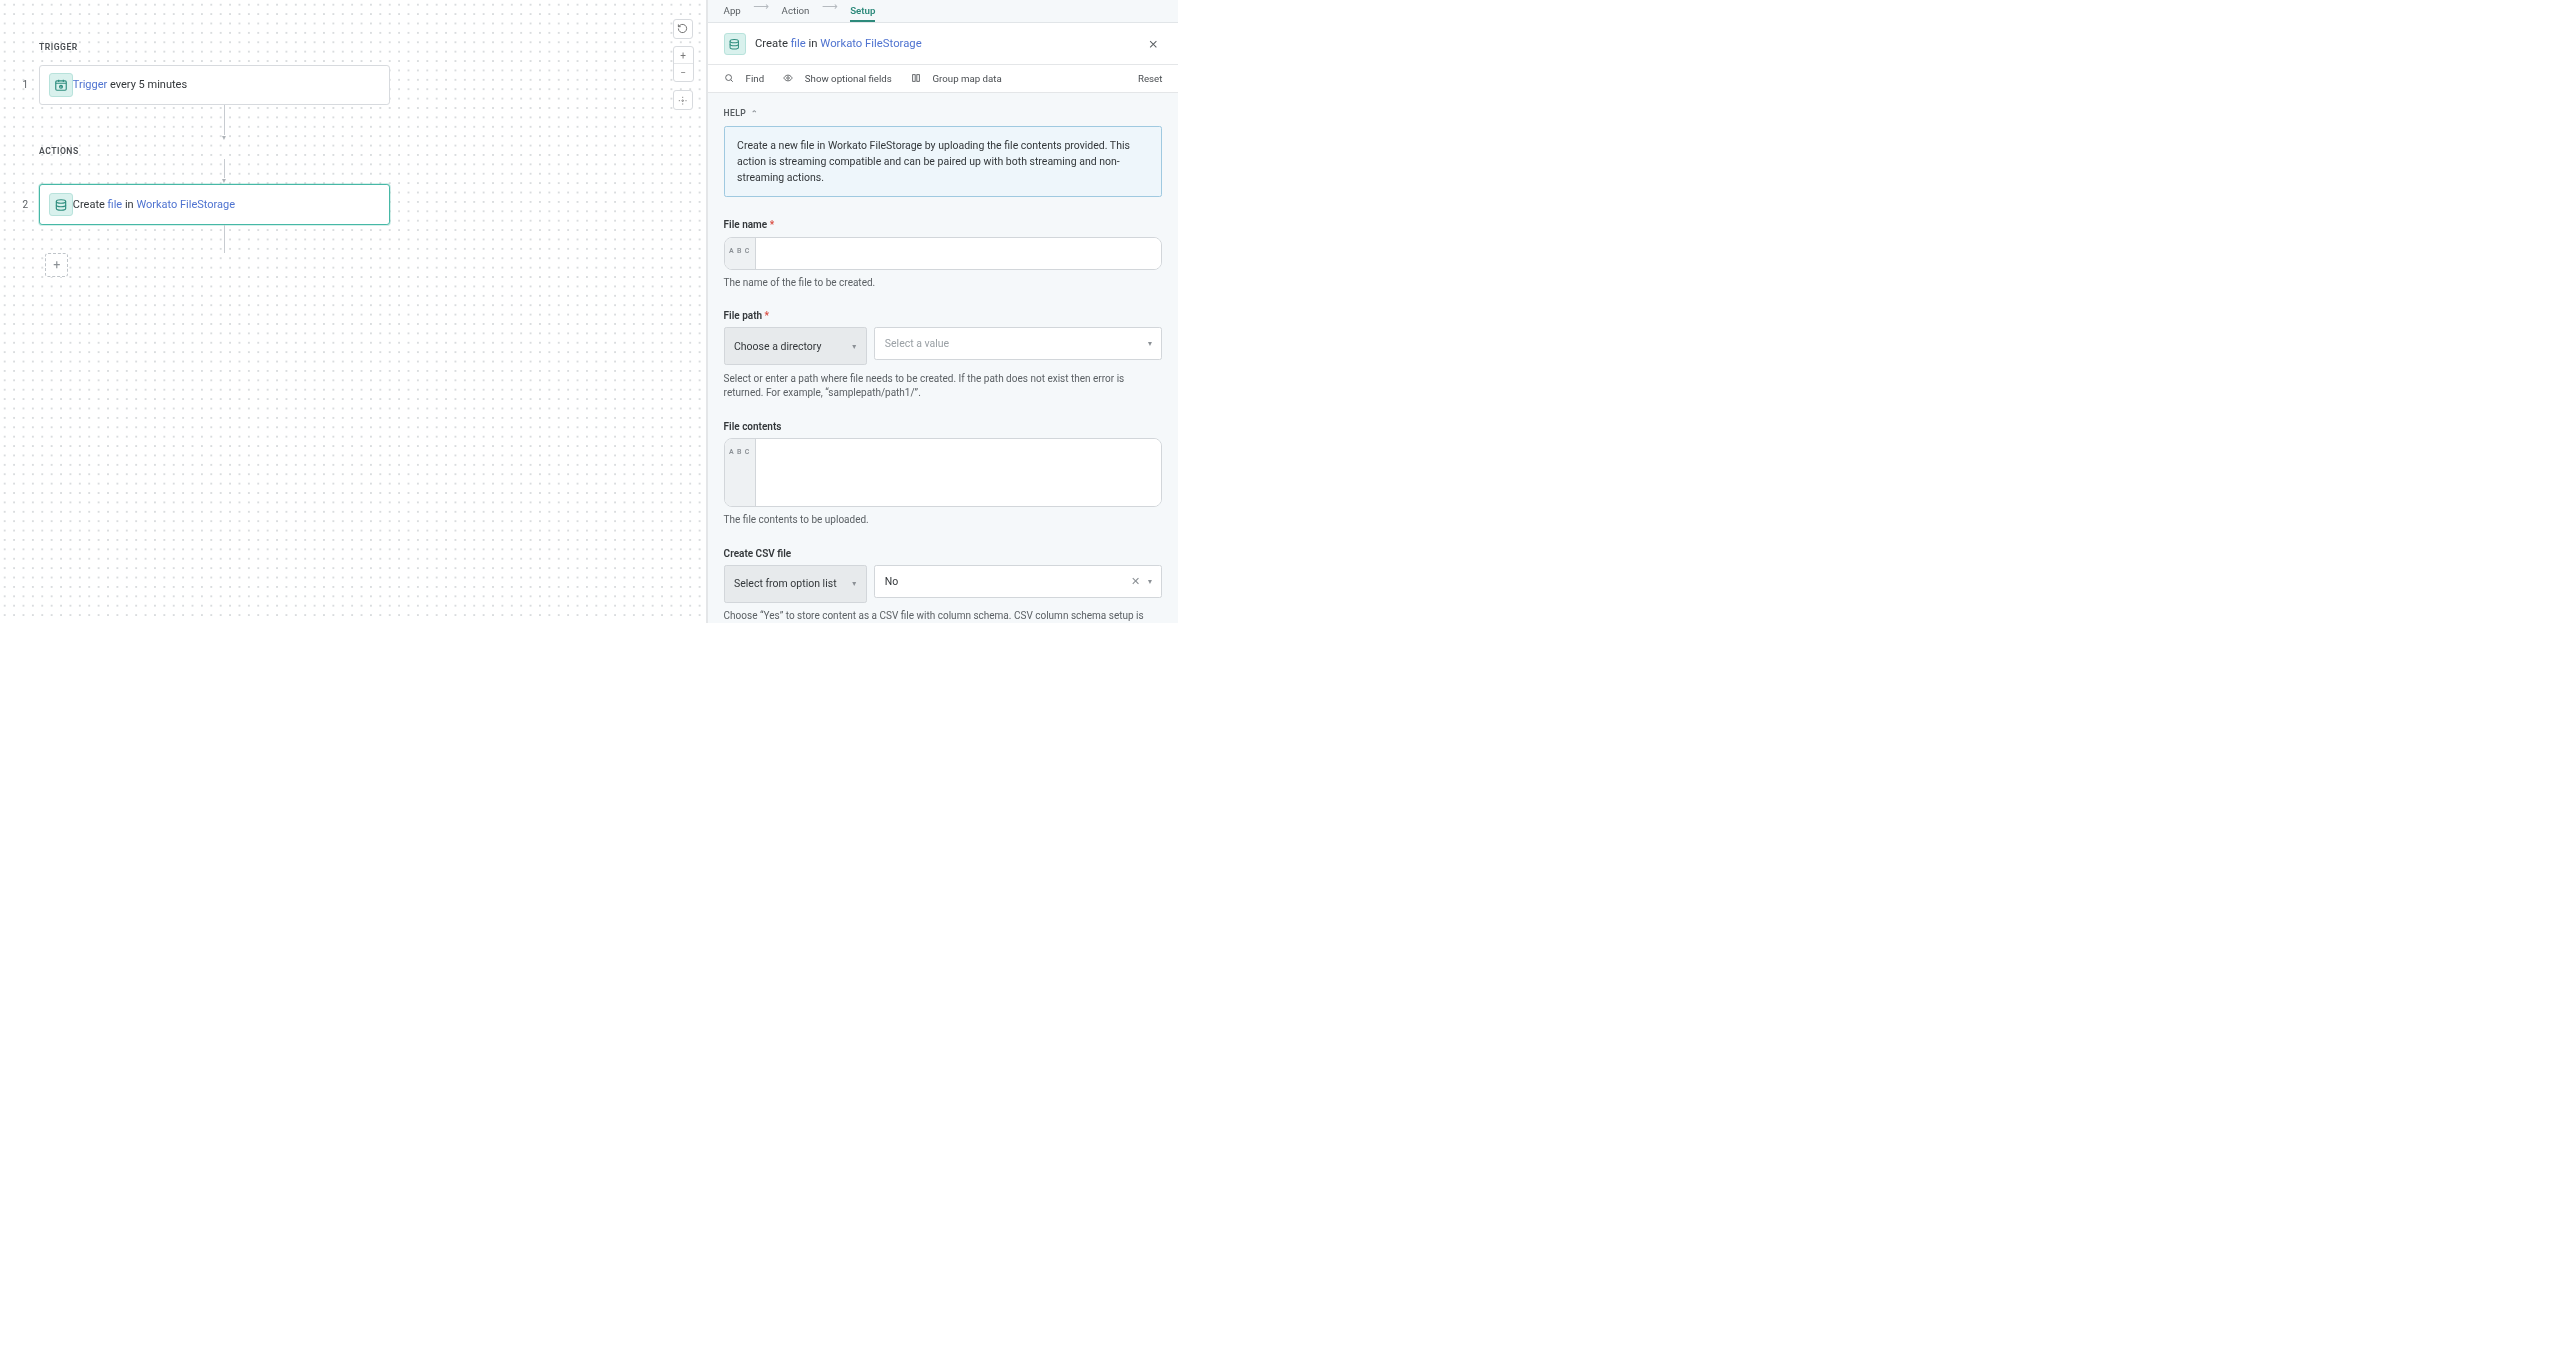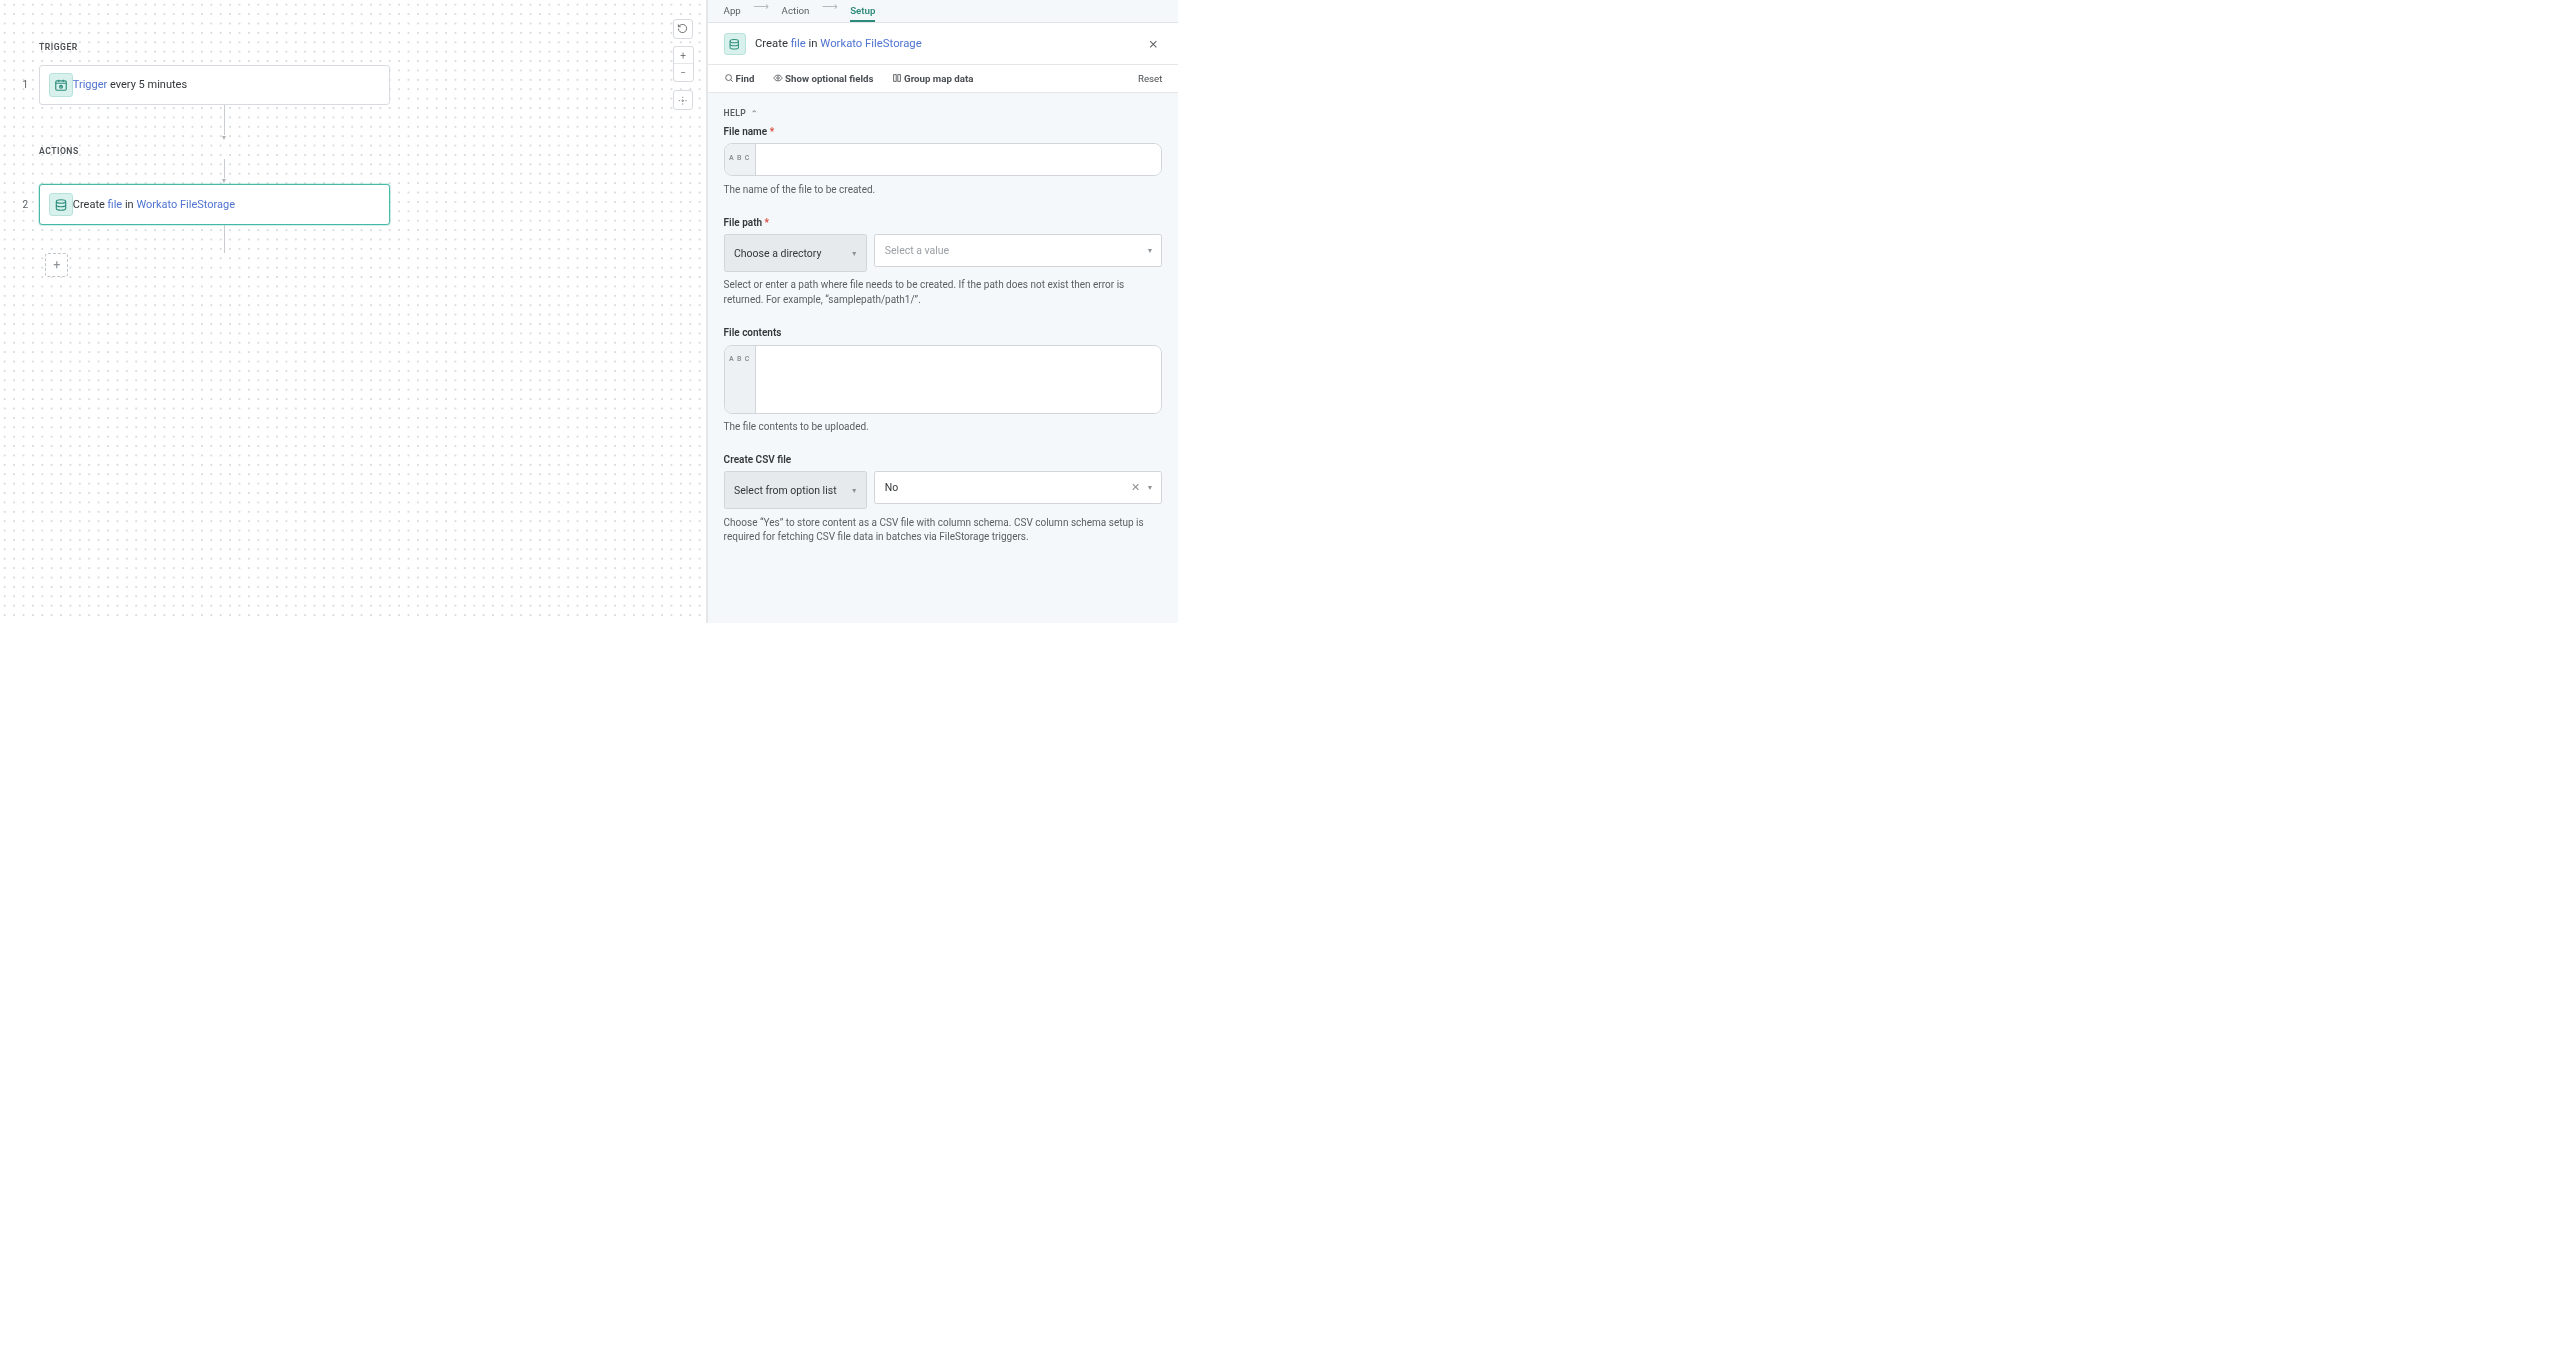--- a/index.html
+++ b/index.html
@@ -153,21 +153,21 @@
   }
 
   .toolbar {
     background:#fff;
     border-bottom:0.8px solid #e4e6e8;
     padding: 7.8px 15.6px;
     display:flex;align-items:center;gap:18.7px;
     font-size:9.7px;
     color:#4a4e52;
   }
-  .tool-item { display:flex;align-items:center;gap:2px;cursor:pointer;font-weight:bold; }
+  .tool-item { display:flex;align-items:center;gap:12px;cursor:pointer; }
   .toolbar .reset { margin-left:auto; cursor:pointer; color:#4a4e52; }
 
   .form { padding: 15.6px 15.6px 31px; }
   .help-label {
     font-size:8.6px;letter-spacing:0.4px;font-weight:600;color:#5b6064;
     display:flex;align-items:center;gap:4.7px;cursor:pointer;margin-bottom:7.8px;
   }
   .help-box {
     background:#eef6fb;
     border:0.8px solid #9fc9e0;
@@ -363,20 +363,21 @@
       <span>Group map data</span>
     </div>
     <div class="reset">Reset</div>
   </div>
 
   <div class="form">
     <div class="help-label">
       <span>HELP</span>
       <span class="chev">⌃</span>
     </div>
+    <div class="help-box">Create a new file in Workato FileStorage by uploading the file contents provided. This action is streaming compatible and can be paired up with both streaming and non-streaming actions.</div>
 
     <div class="field">
       <label class="field-label">
         <span>File name</span> <span class="req">*</span>
       </label>
       <div class="input-wrap short">
         <div class="input-prefix">A B C</div>
         <input type="text" style="">
       </div>
       <div class="field-help">The name of the file to be created.</div>

